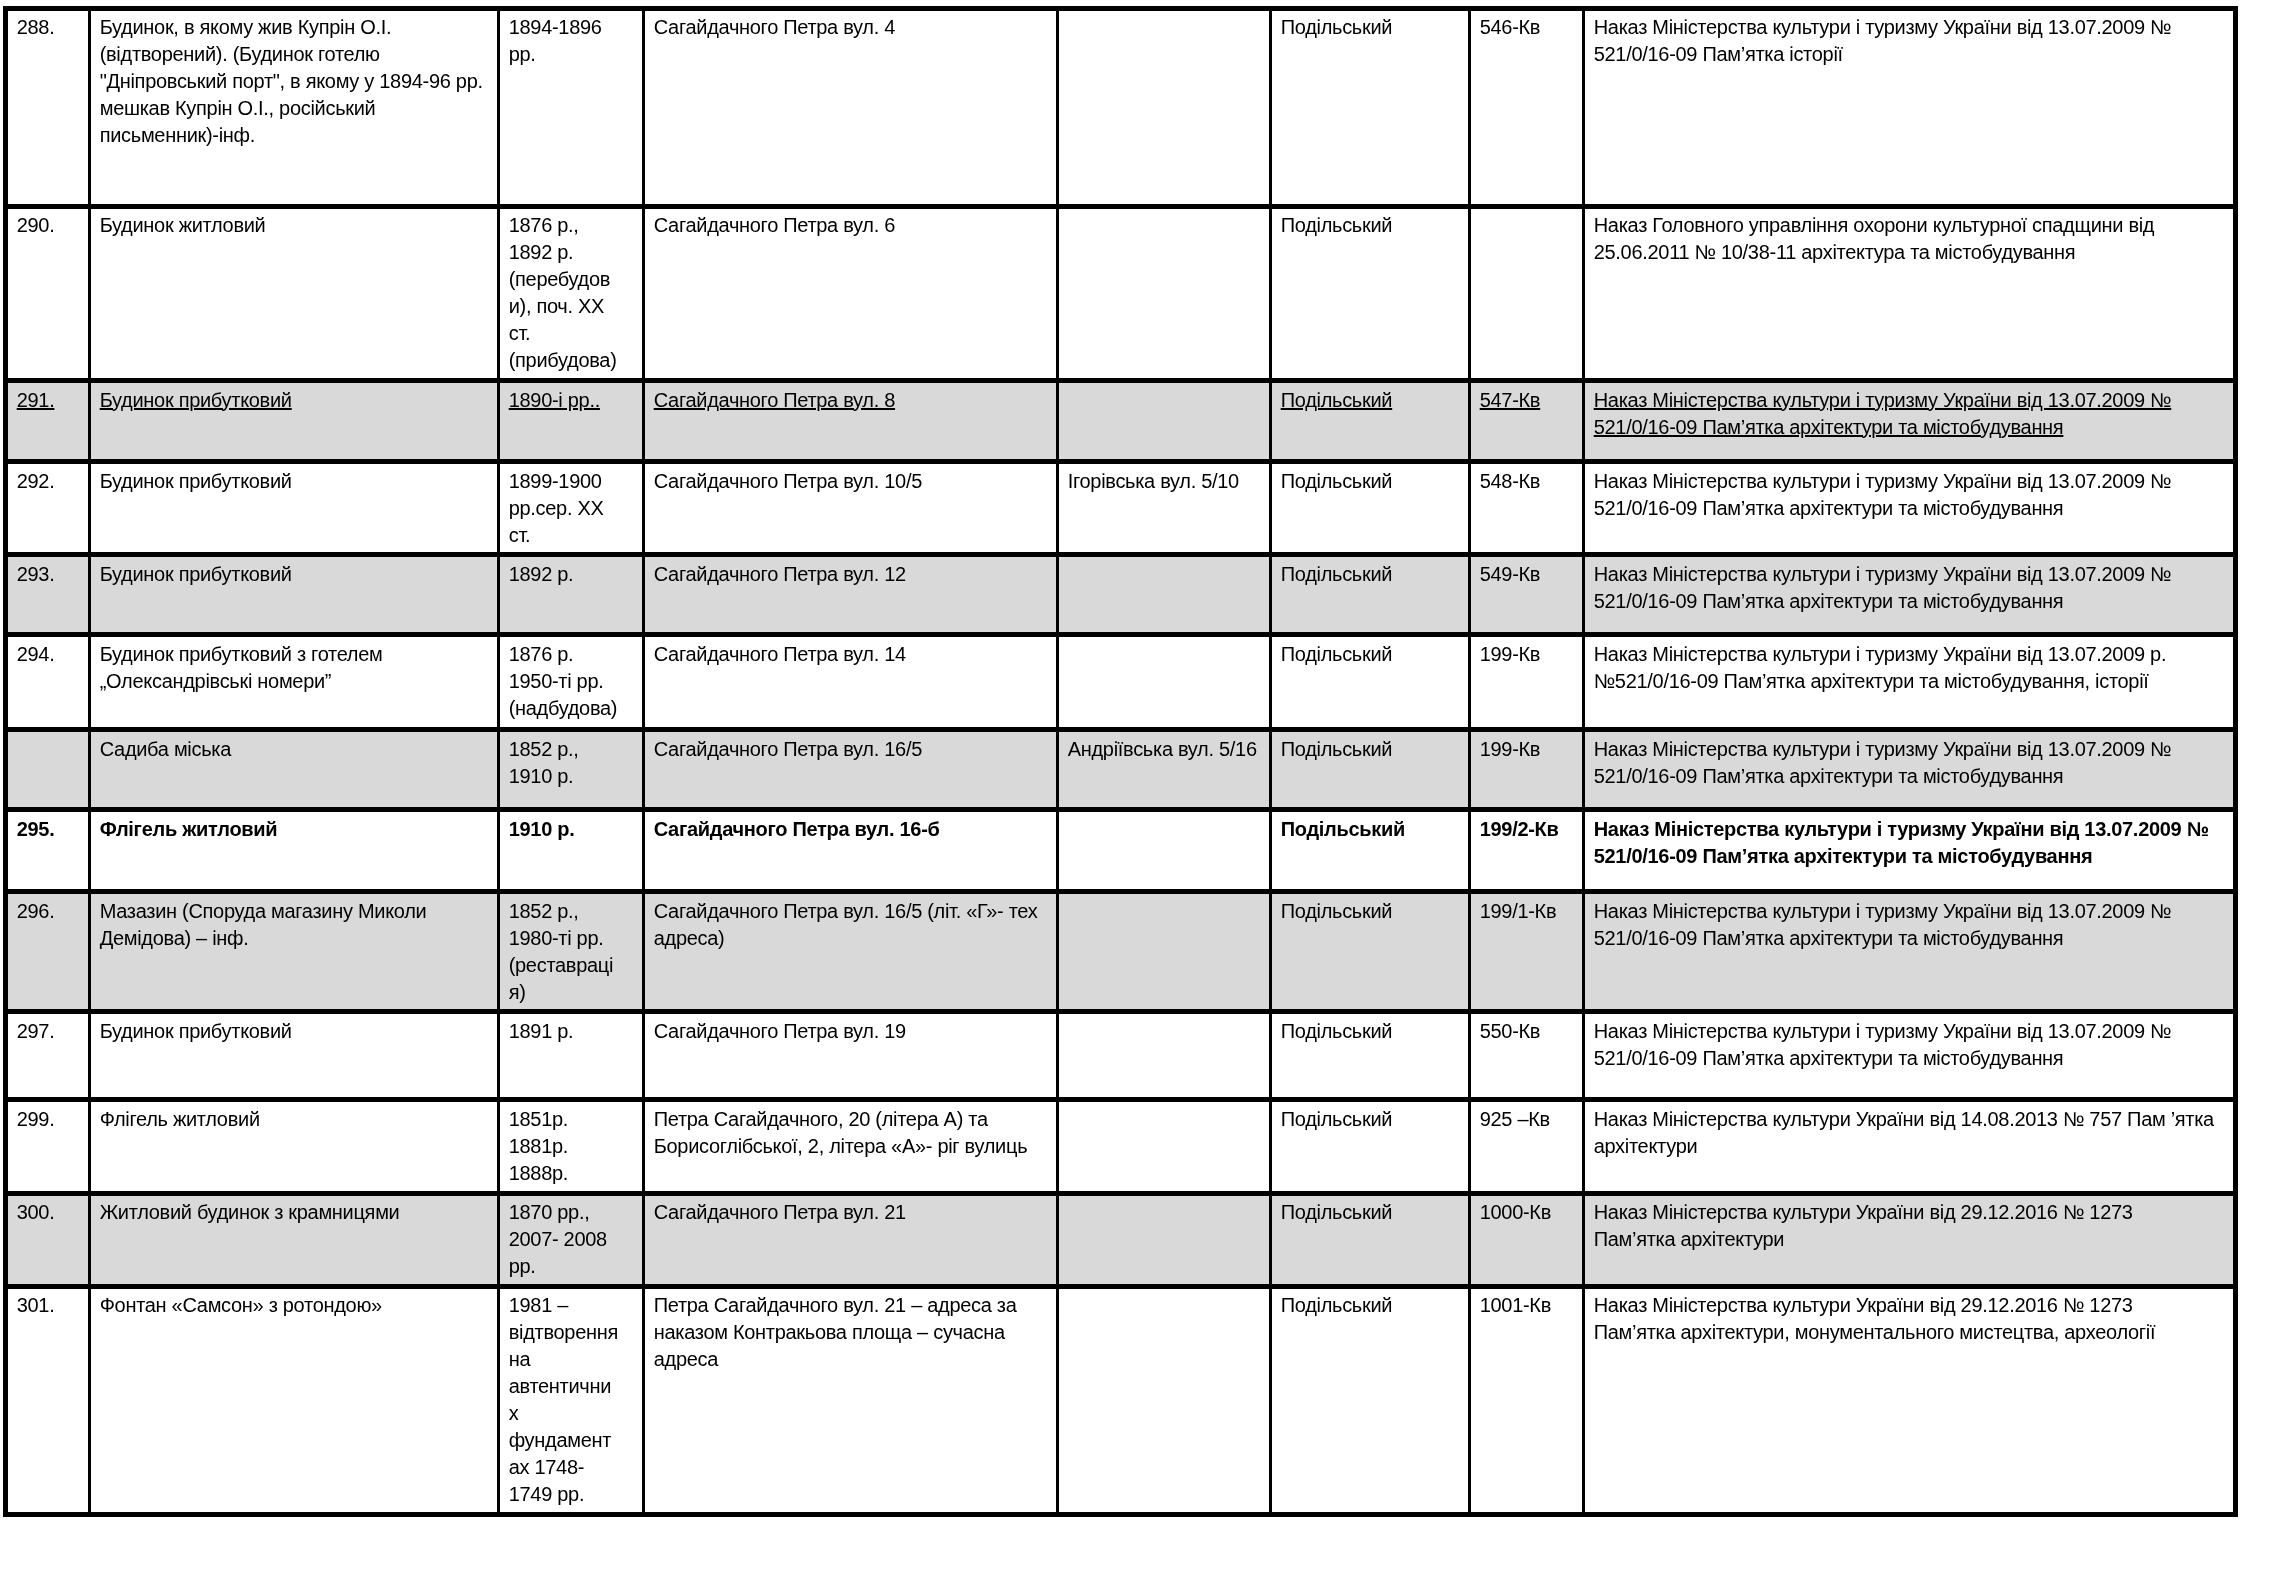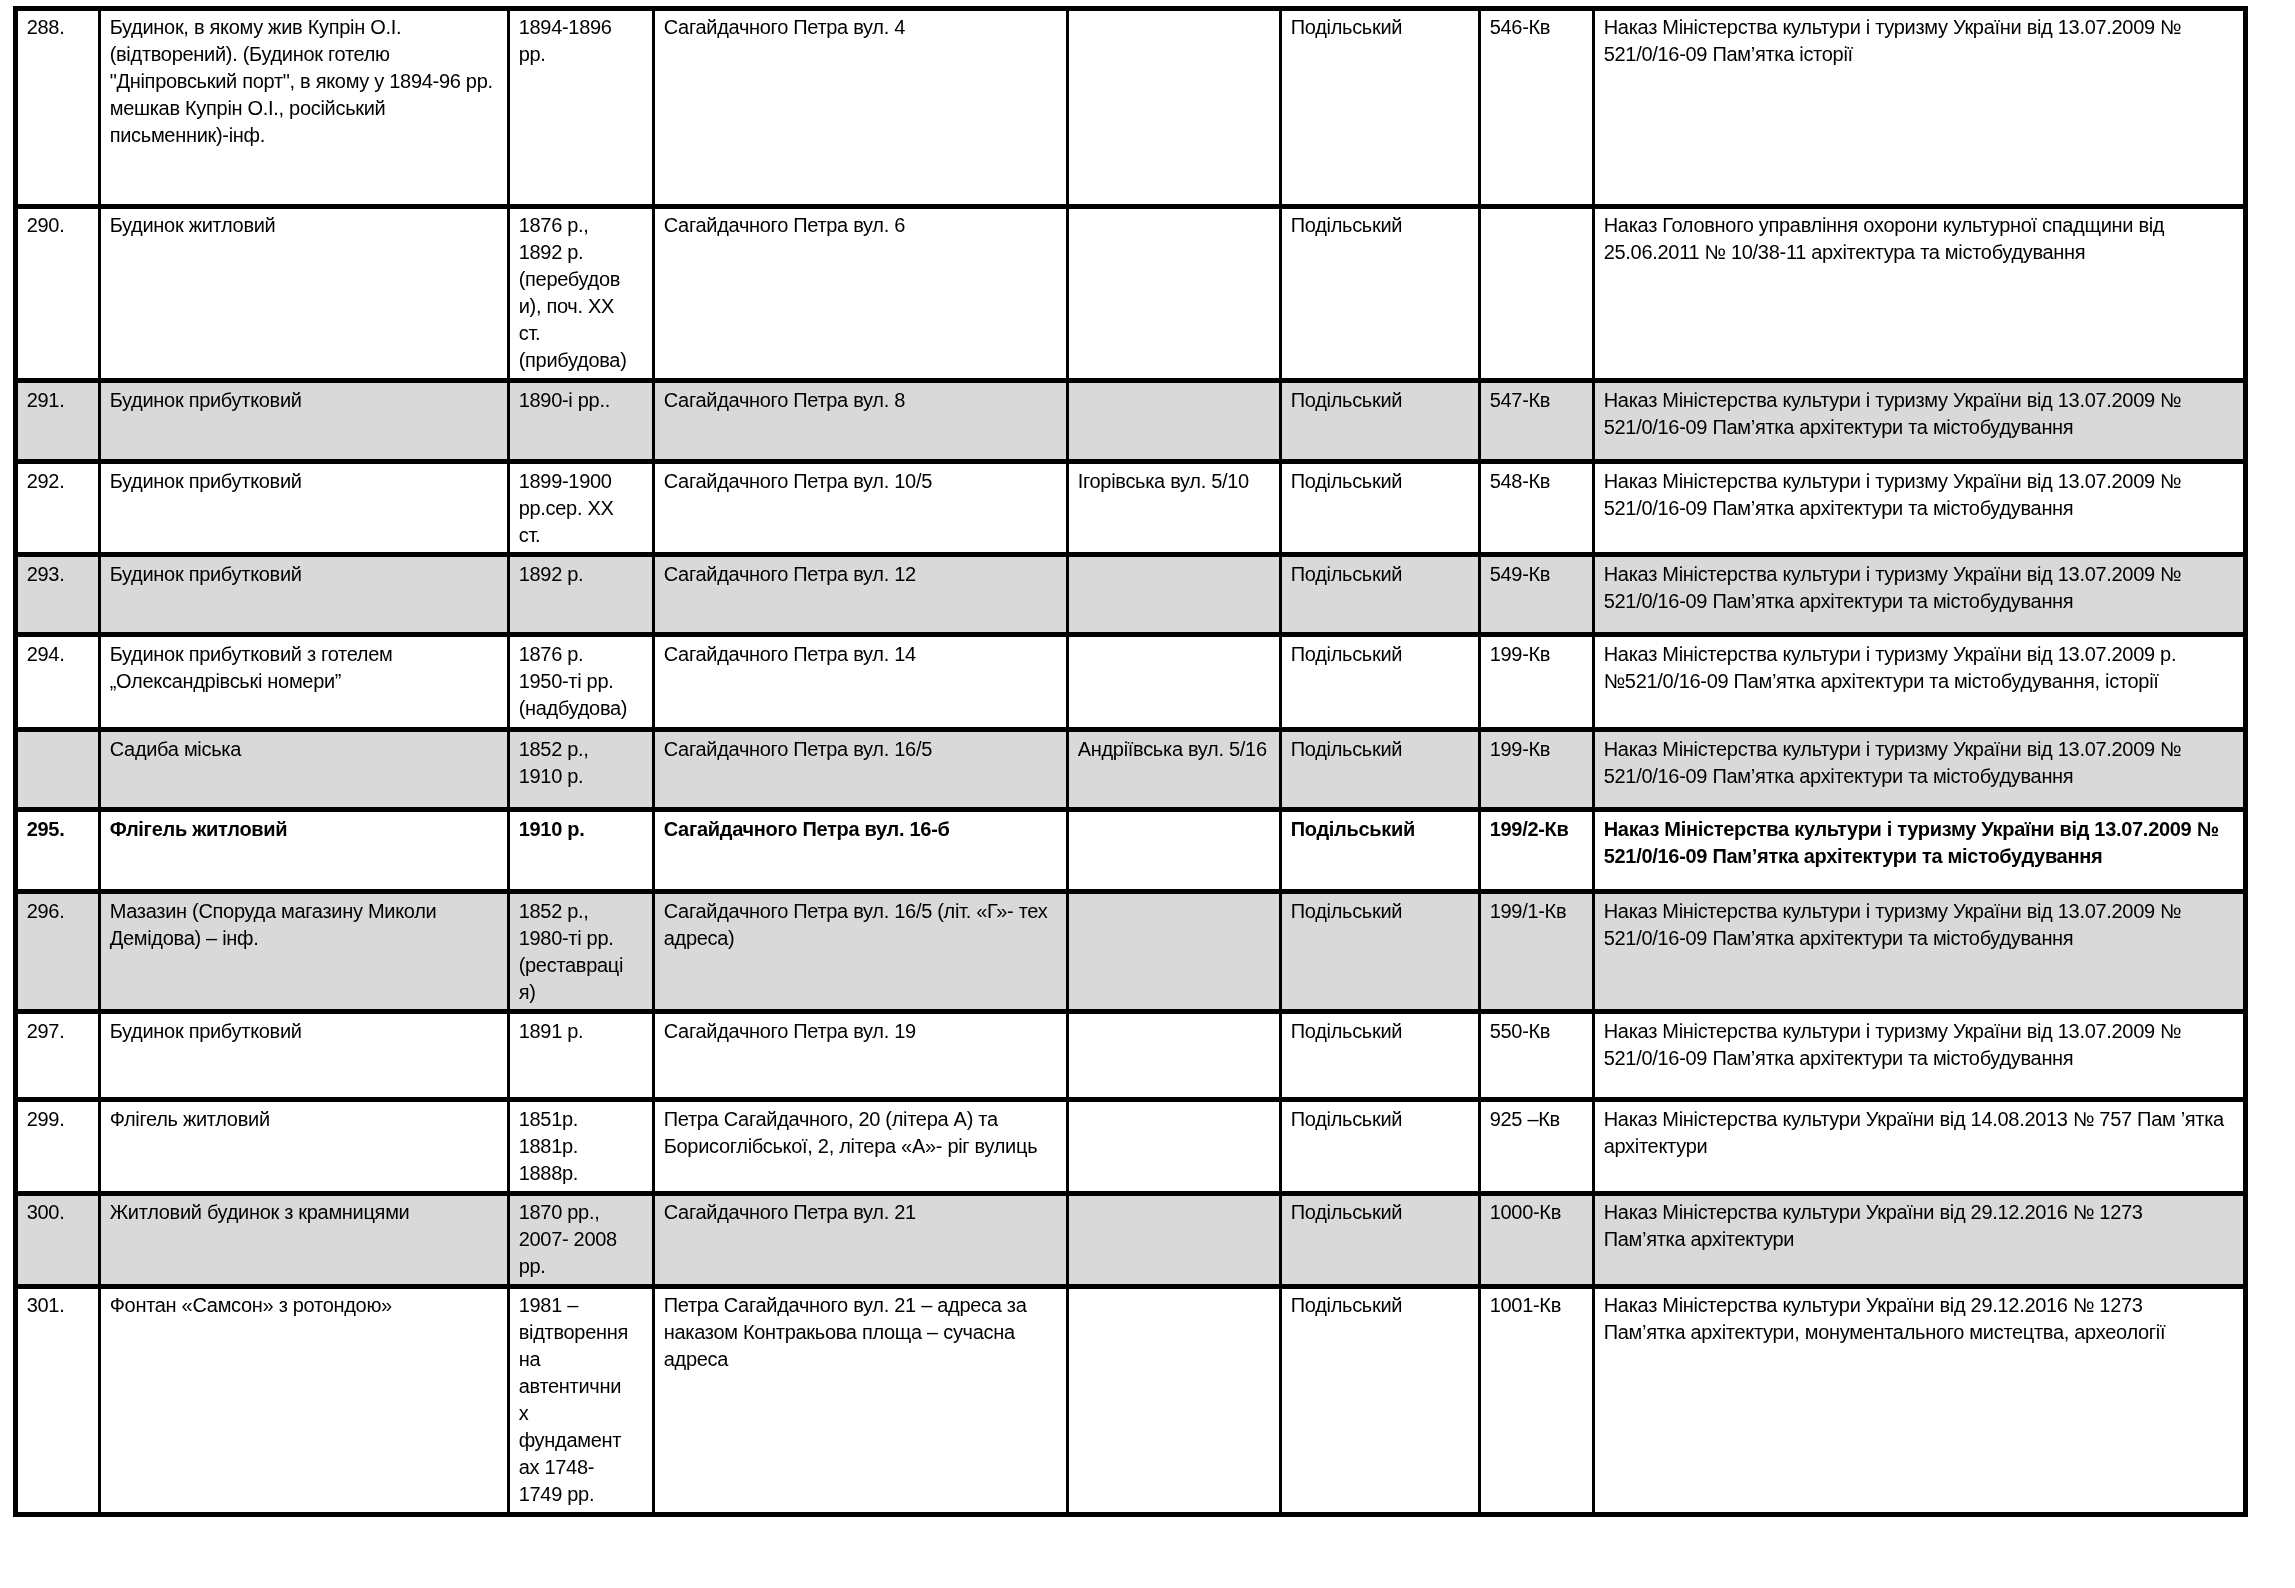--- a/index.html
+++ b/index.html
@@ -18,21 +18,21 @@
   }
   .page {
     position: relative;
     width: 2295px;
     height: 1589px;
     overflow: hidden;
     background: #ffffff;
   }
   table.registry {
     position: absolute;
-    left: 13px;
+    left: 3px;
     top: 5.8px;
     width: 2230px;
     table-layout: fixed;
     border-collapse: collapse;
     border: 5.8px solid #000000;
   }
   td {
     border-left: 3.6px solid #000000;
     border-right: 3.6px solid #000000;
     border-top: 5.8px solid #000000;
@@ -79,21 +79,21 @@
         <tr style="height: 102px;">
           <td class="col-number">290.</td>
           <td class="col-name">Будинок житловий</td>
           <td class="col-date">1876 р., 1892 р.(перебудови), поч. ХХ ст. (прибудова)</td>
           <td class="col-address">Сагайдачного Петра вул.  6</td>
           <td class="col-address2"></td>
           <td class="col-district">Подільський</td>
           <td class="col-reg"></td>
           <td class="col-doc">Наказ Головного управління охорони культурної спадщини від 25.06.2011 № 10/38-11 архітектура та містобудування</td>
         </tr>
-        <tr class="shaded" style="height: 81px;">
+        <tr class="shaded" style="height: 81px; text-decoration: underline;">
           <td class="col-number">291.</td>
           <td class="col-name">Будинок прибутковий</td>
           <td class="col-date">1890-і рр..</td>
           <td class="col-address">Сагайдачного Петра вул. 8</td>
           <td class="col-address2"></td>
           <td class="col-district">Подільський</td>
           <td class="col-reg">547-Кв</td>
           <td class="col-doc">Наказ Міністерства культури і туризму України від 13.07.2009 № 521/0/16-09 Пам’ятка архітектури та містобудування</td>
         </tr>
         <tr style="height: 79px;">

